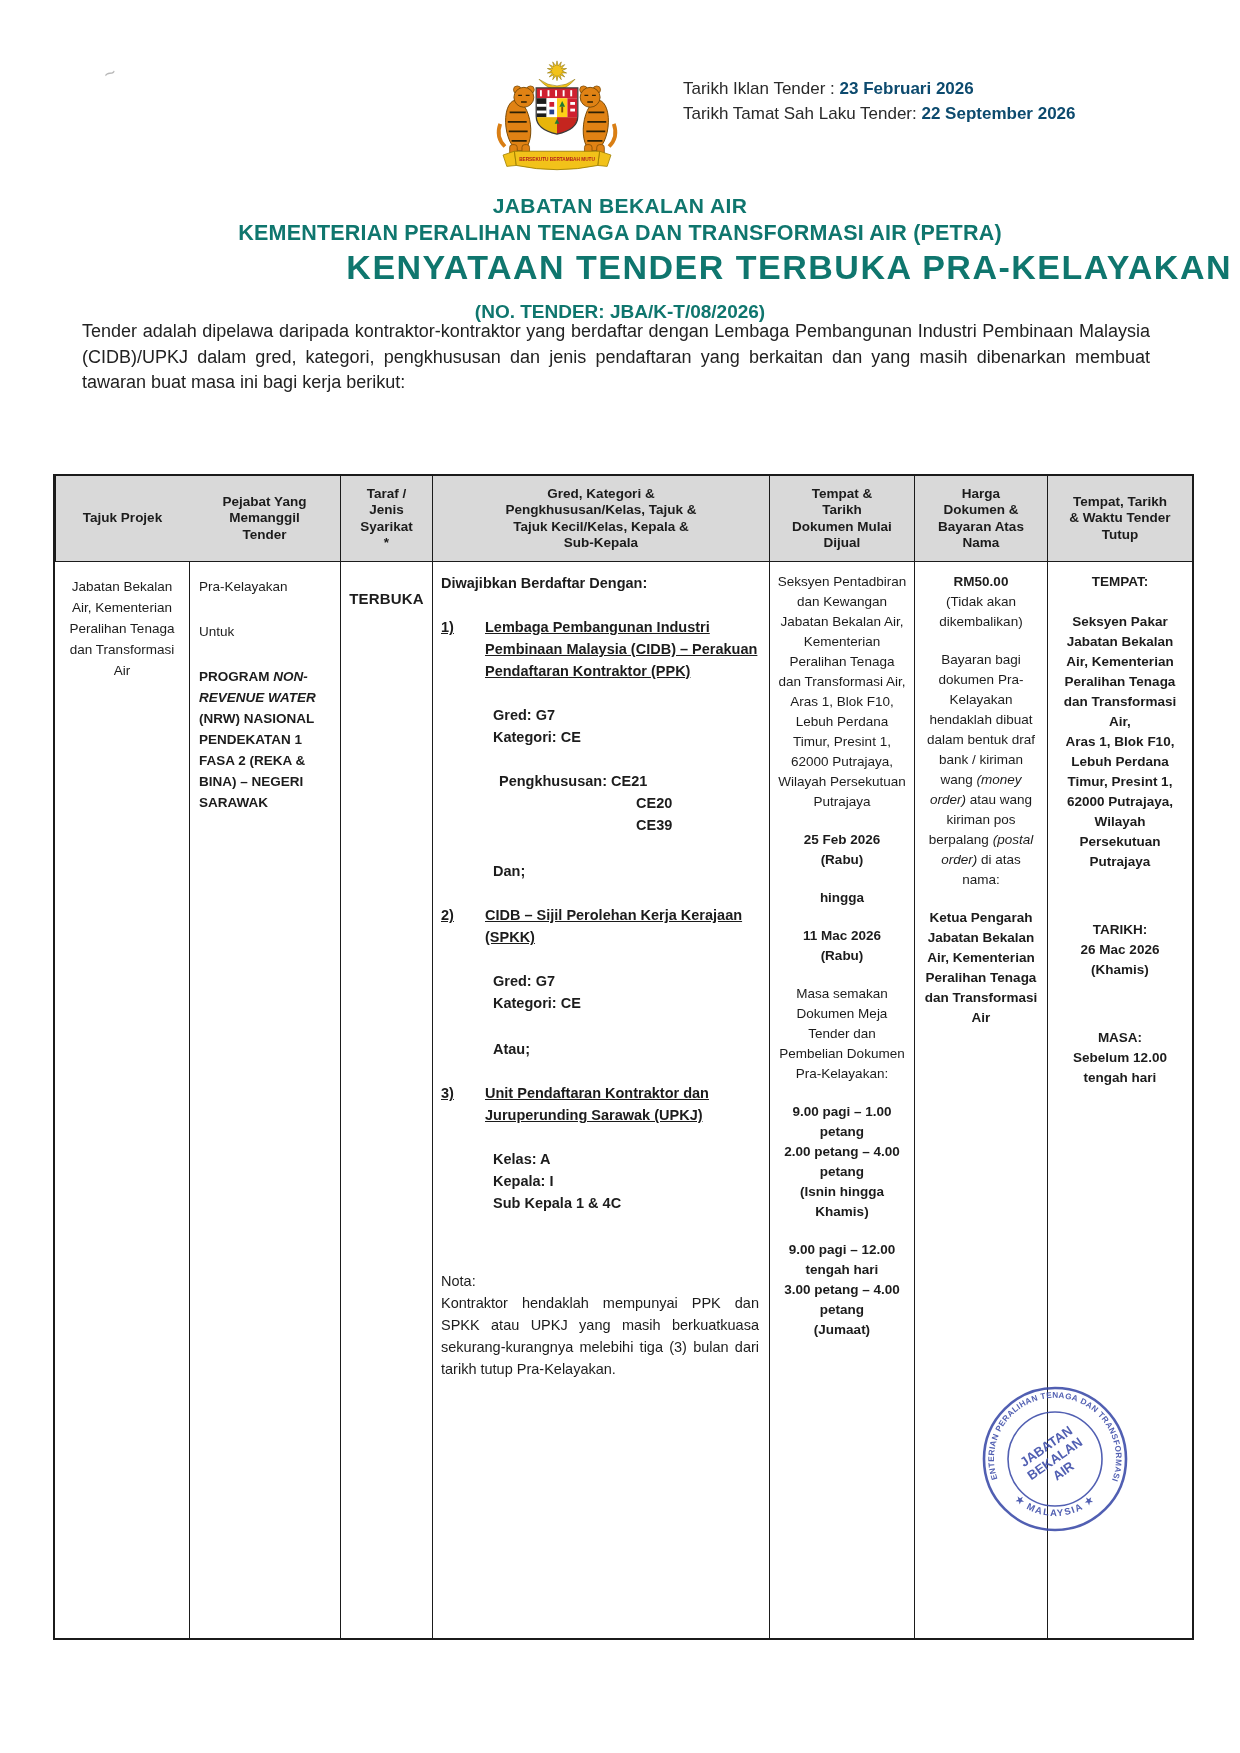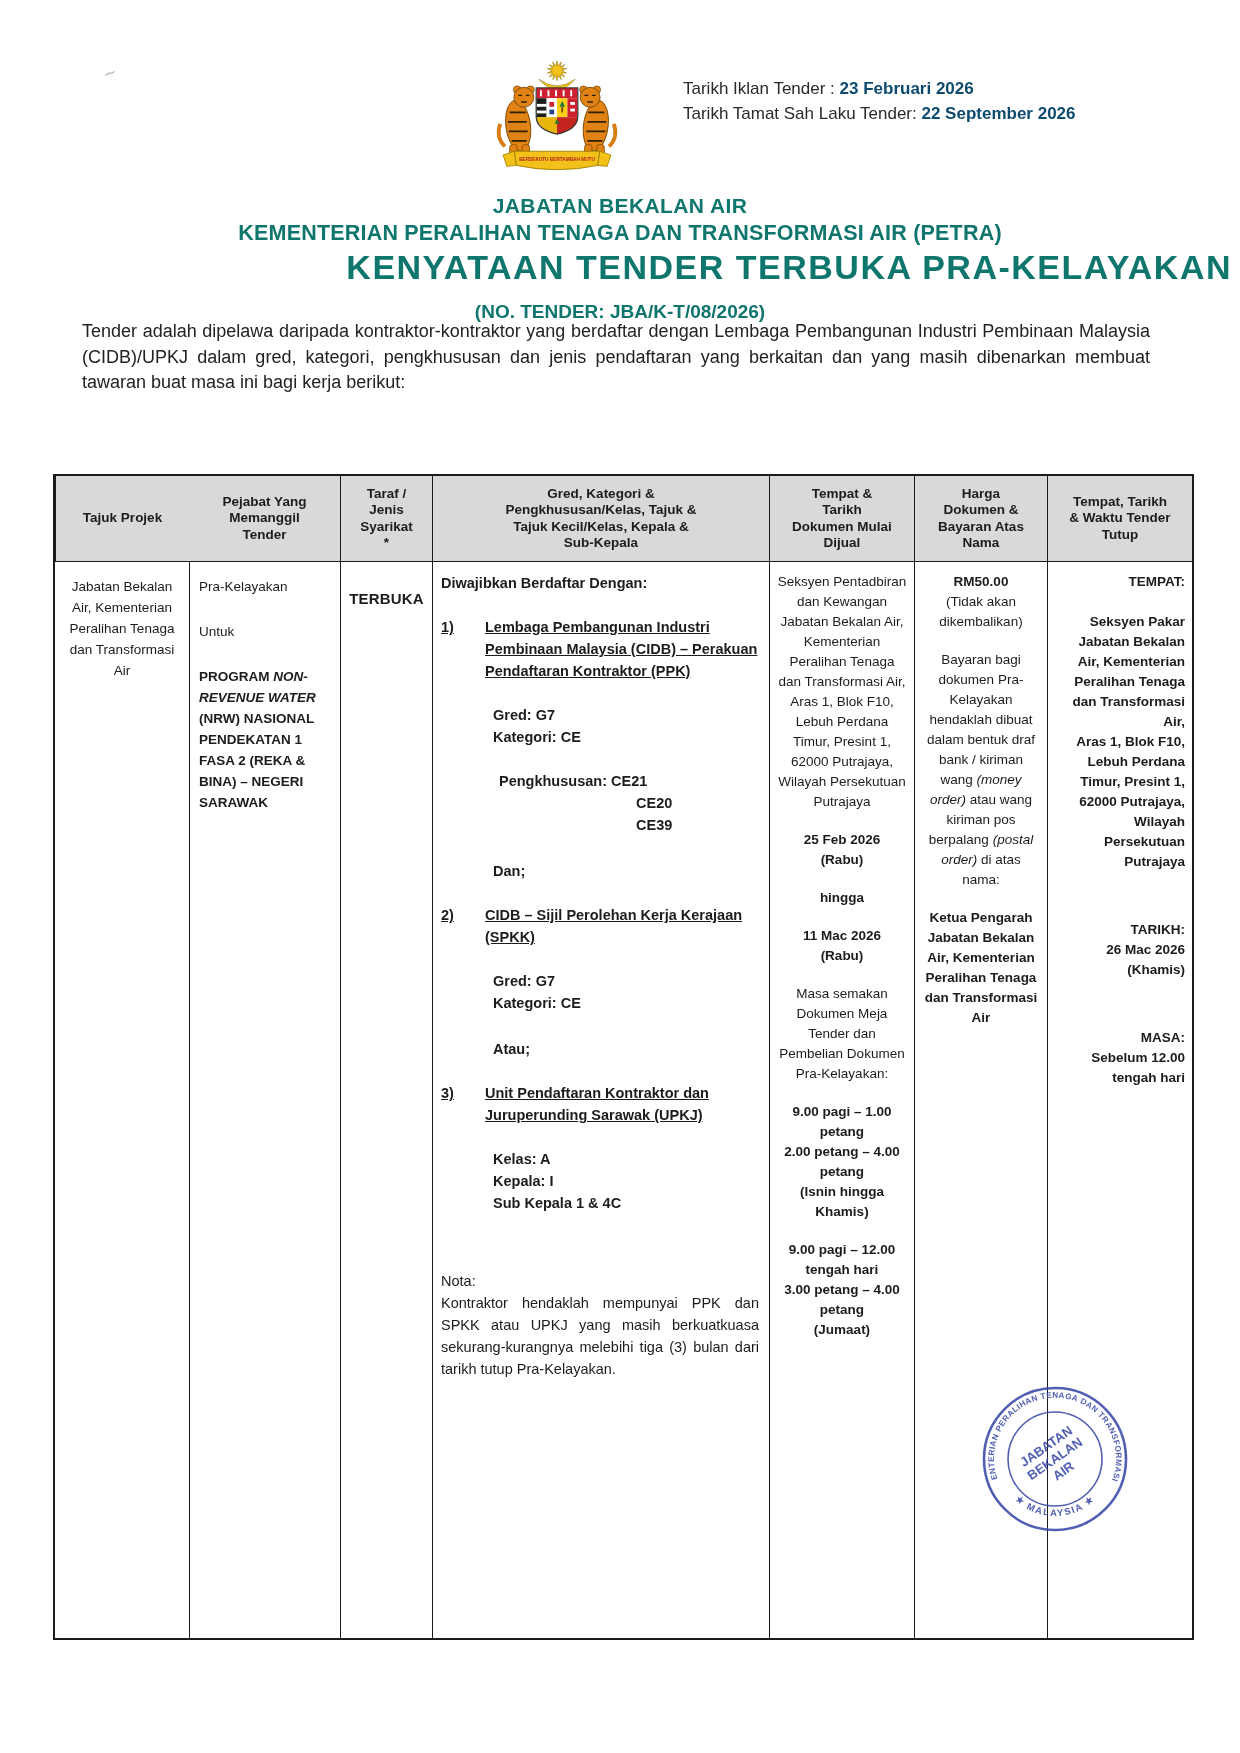--- a/index.html
+++ b/index.html
@@ -57,21 +57,21 @@
   .reg-peng{margin:22px 0 0 58px;font-weight:bold;}
   .peng-sub{padding-left:137px;}
   .reg-conj{margin:24px 0 0 52px;font-weight:bold;}
   .reg-nota-label{margin-top:56px;}
   .reg-nota{text-align:justify;}
 
   .td-sale{text-align:center;line-height:20px;padding:10px 7px;}
   .td-sale .blk{margin-top:18px;}
   .td-price{text-align:center;line-height:20px;padding:10px 8px;}
   .td-price .blk{margin-top:18px;}
-  .td-close{text-align:right;font-weight:bold;line-height:20px;padding:10px 7px;}
+  .td-close{text-align:center;font-weight:bold;line-height:20px;padding:10px 7px;}
   .td-close .blk{margin-top:20px;}
   .td-close .blk-far{margin-top:48px;}
 
   
   .stamp{position:absolute;left:980px;top:1384px;width:150px;height:150px;opacity:.88;}
 </style>
 </head>
 <body>
 
 <div class="page">

